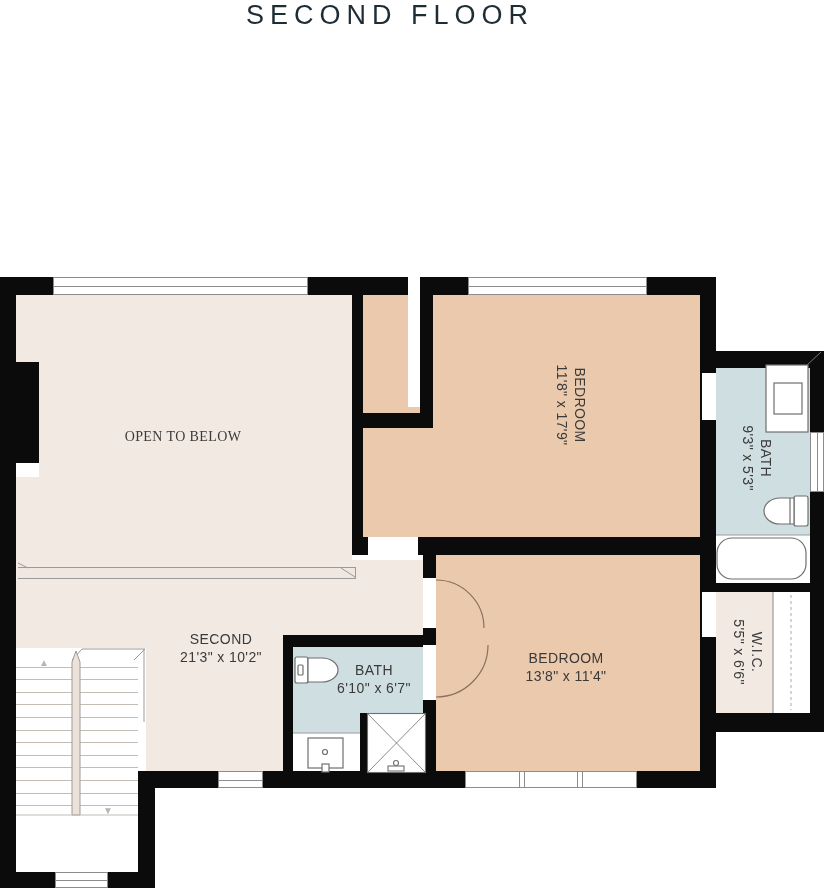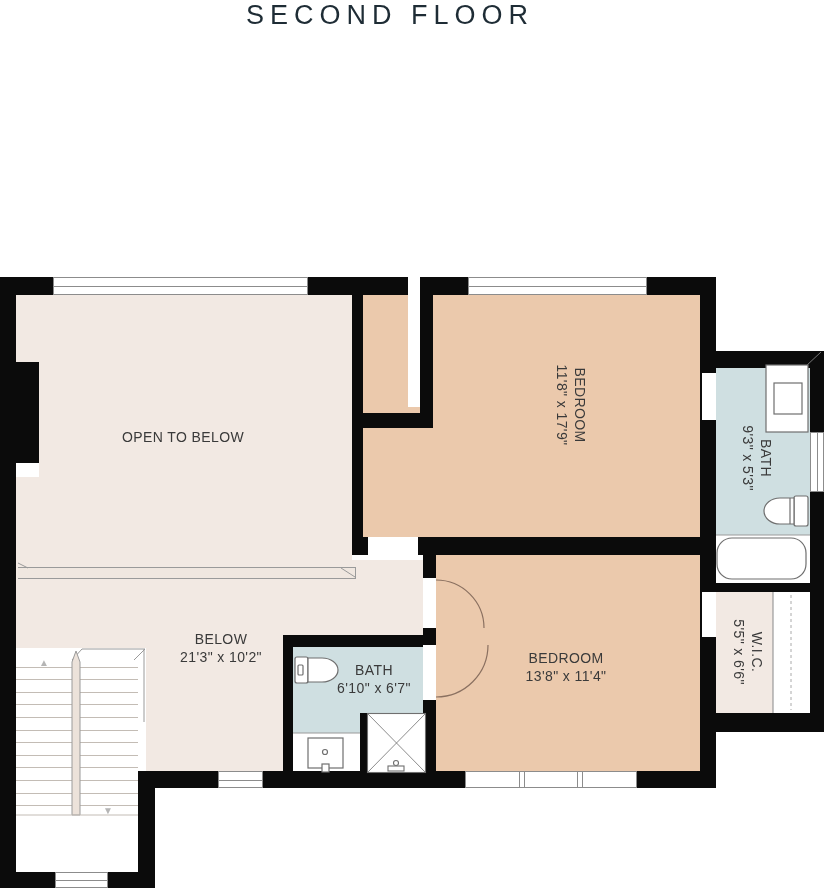--- a/index.html
+++ b/index.html
@@ -143,37 +143,37 @@
       <rect x="717" y="538" width="89" height="41" rx="15"></rect>
     </g>
 
     <line x1="773" y1="592" x2="773" y2="713" stroke="#9a9a9a" stroke-width="1.2"></line>
     <line x1="791" y1="595" x2="791" y2="710" stroke="#aaa" stroke-width="1" stroke-dasharray="3,3"></line>
   </svg>
 
   <div class="arrow" style="left:44px;top:663px;">▲</div>
   <div class="arrow" style="left:108px;top:811px;">▼</div>
 
-  <div class="label" style="left:183px;top:437px;">
+  <div class="label" style="left:183px;top:437px;font-family:Liberation Serif, serif;">
     <span>OPEN TO BELOW</span>
   </div>
   <div class="label rot" style="left:571px;top:405px;">
     <span>BEDROOM</span>
     <span>11'8" x 17'9"</span>
   </div>
   <div class="label rot" style="left:757px;top:458px;">
     <span>BATH</span>
     <span>9'3" x 5'3"</span>
   </div>
   <div class="label rot" style="left:748px;top:652px;">
     <span>W.I.C.</span>
     <span>5'5" x 6'6"</span>
   </div>
   <div class="label" style="left:221px;top:648px;">
-    <span>BELOW</span>
+    <span>SECOND</span>
     <span>21'3" x 10'2"</span>
   </div>
   <div class="label" style="left:374px;top:679px;">
     <span>BATH</span>
     <span>6'10" x 6'7"</span>
   </div>
   <div class="label" style="left:566px;top:667px;">
     <span>BEDROOM</span>
     <span>13'8" x 11'4"</span>
   </div>

